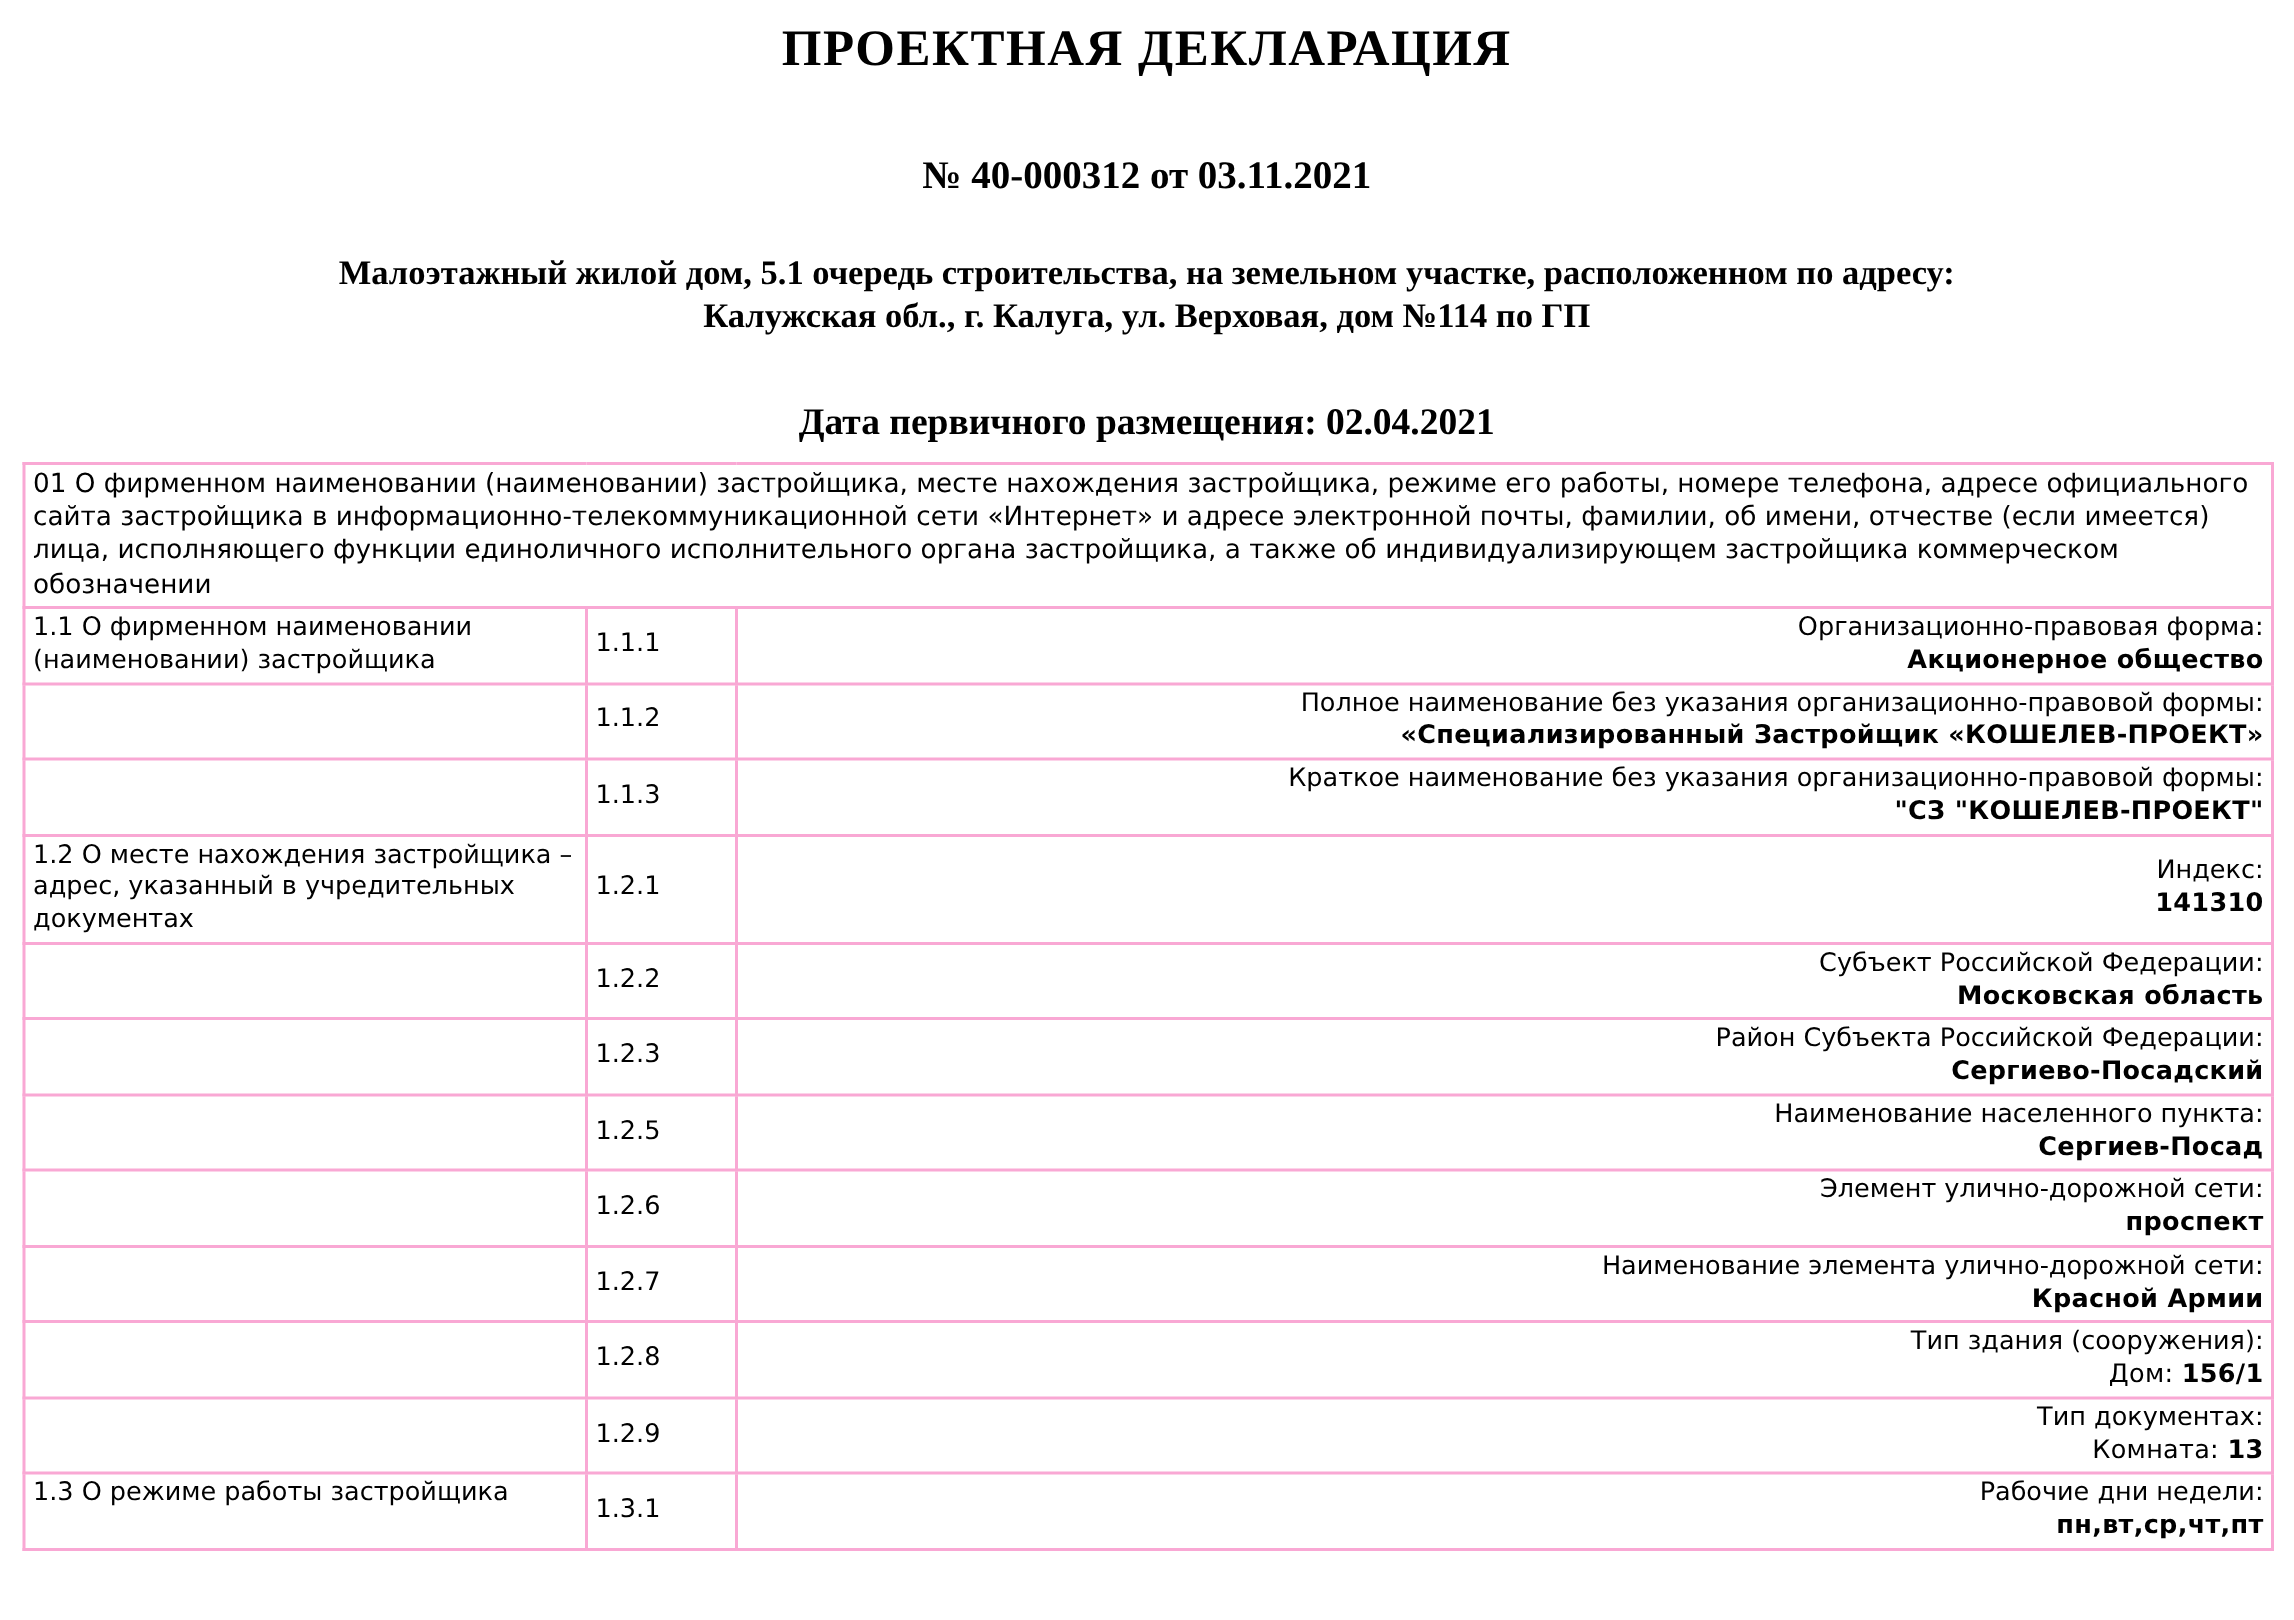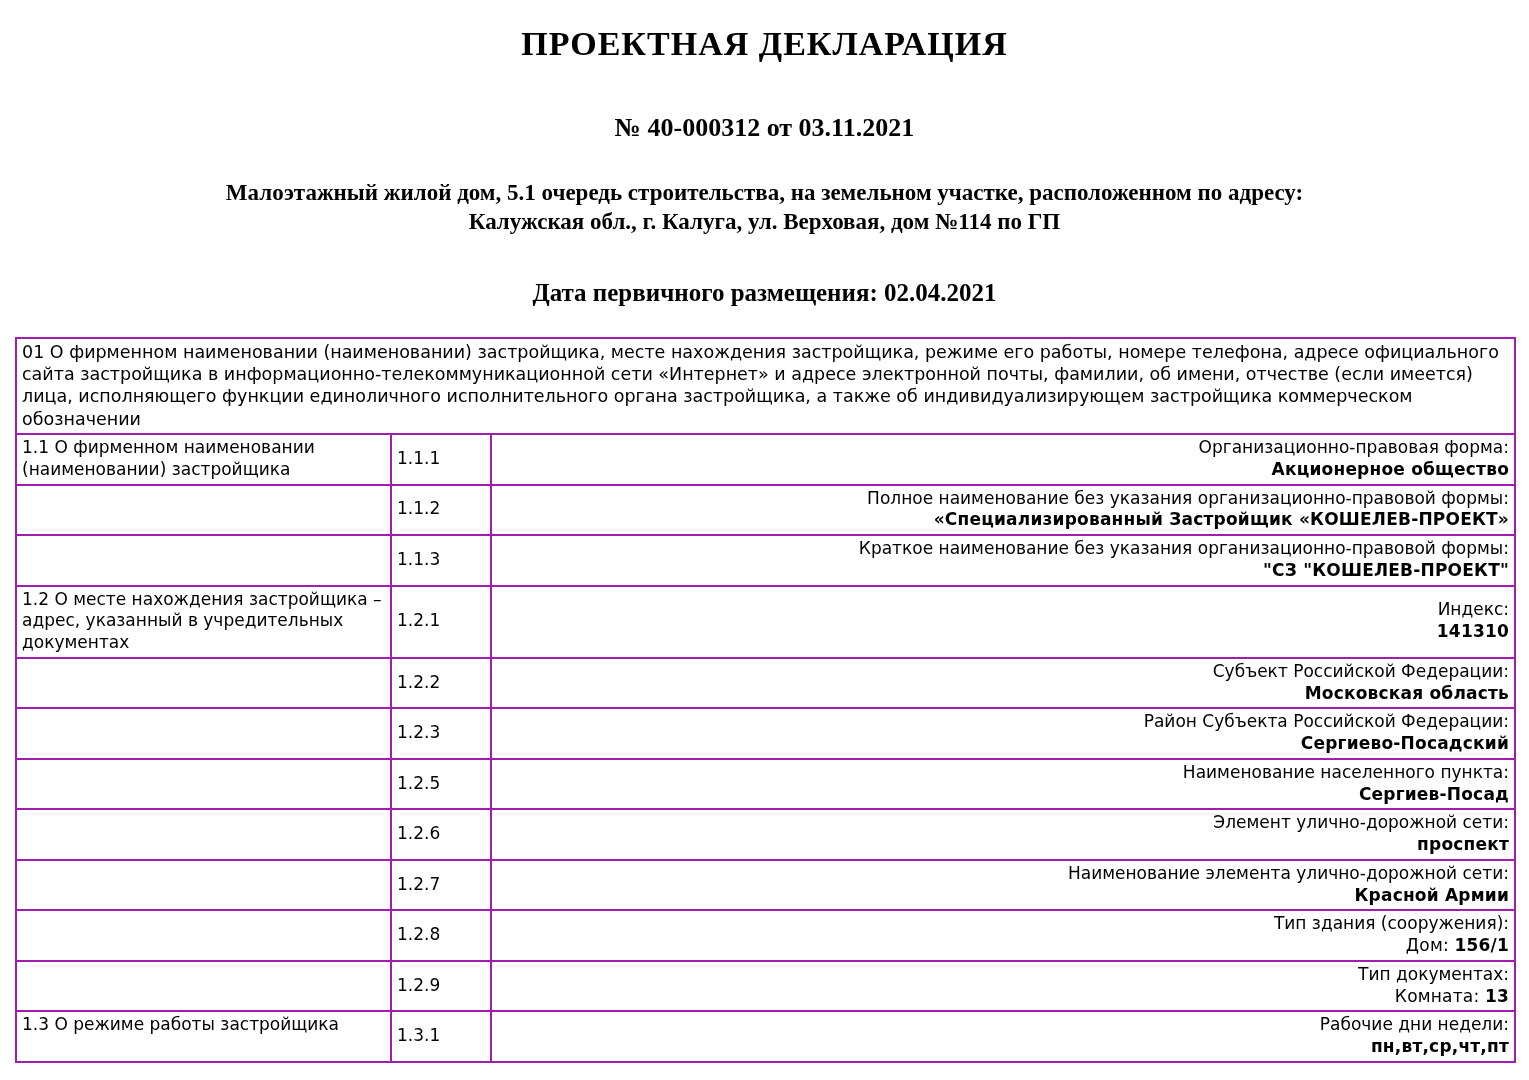--- a/index.html
+++ b/index.html
@@ -15,46 +15,46 @@
   .page {
     padding: 8px 15px 20px 15px;
   }
   .doc-header {
     text-align: center;
     font-family: "Liberation Serif", serif;
     font-weight: bold;
   }
   .doc-title {
     font-size: 34px;
-    margin-top: 17px;
+    margin-top: 6px;
     letter-spacing: 1px;
   }
   .doc-number {
     font-size: 26px;
     margin-top: 50px;
   }
   .doc-object {
     font-size: 23px;
     margin-top: 36px;
     line-height: 1.25;
   }
   .doc-date {
     font-size: 25px;
     margin-top: 42px;
-    margin-bottom: 30px;
+    margin-bottom: 12px;
   }
   table.decl {
     border-collapse: collapse;
     width: 1499px;
     table-layout: fixed;
     font-size: 17px;
     line-height: 1.28;
   }
   table.decl td {
-    border: 2px solid #a21caf;
+    border: 2px solid #f9a8d4;
     padding: 2px 5px 3px 5px;
     overflow: hidden;
   }
   td.section-header-cell {
     font-size: 17.5px;
     padding: 3px 6px 5px 6px;
   }
   col.c-section { width: 375px; }
   col.c-code    { width: 100px; }
   col.c-content { width: 1024px; }

